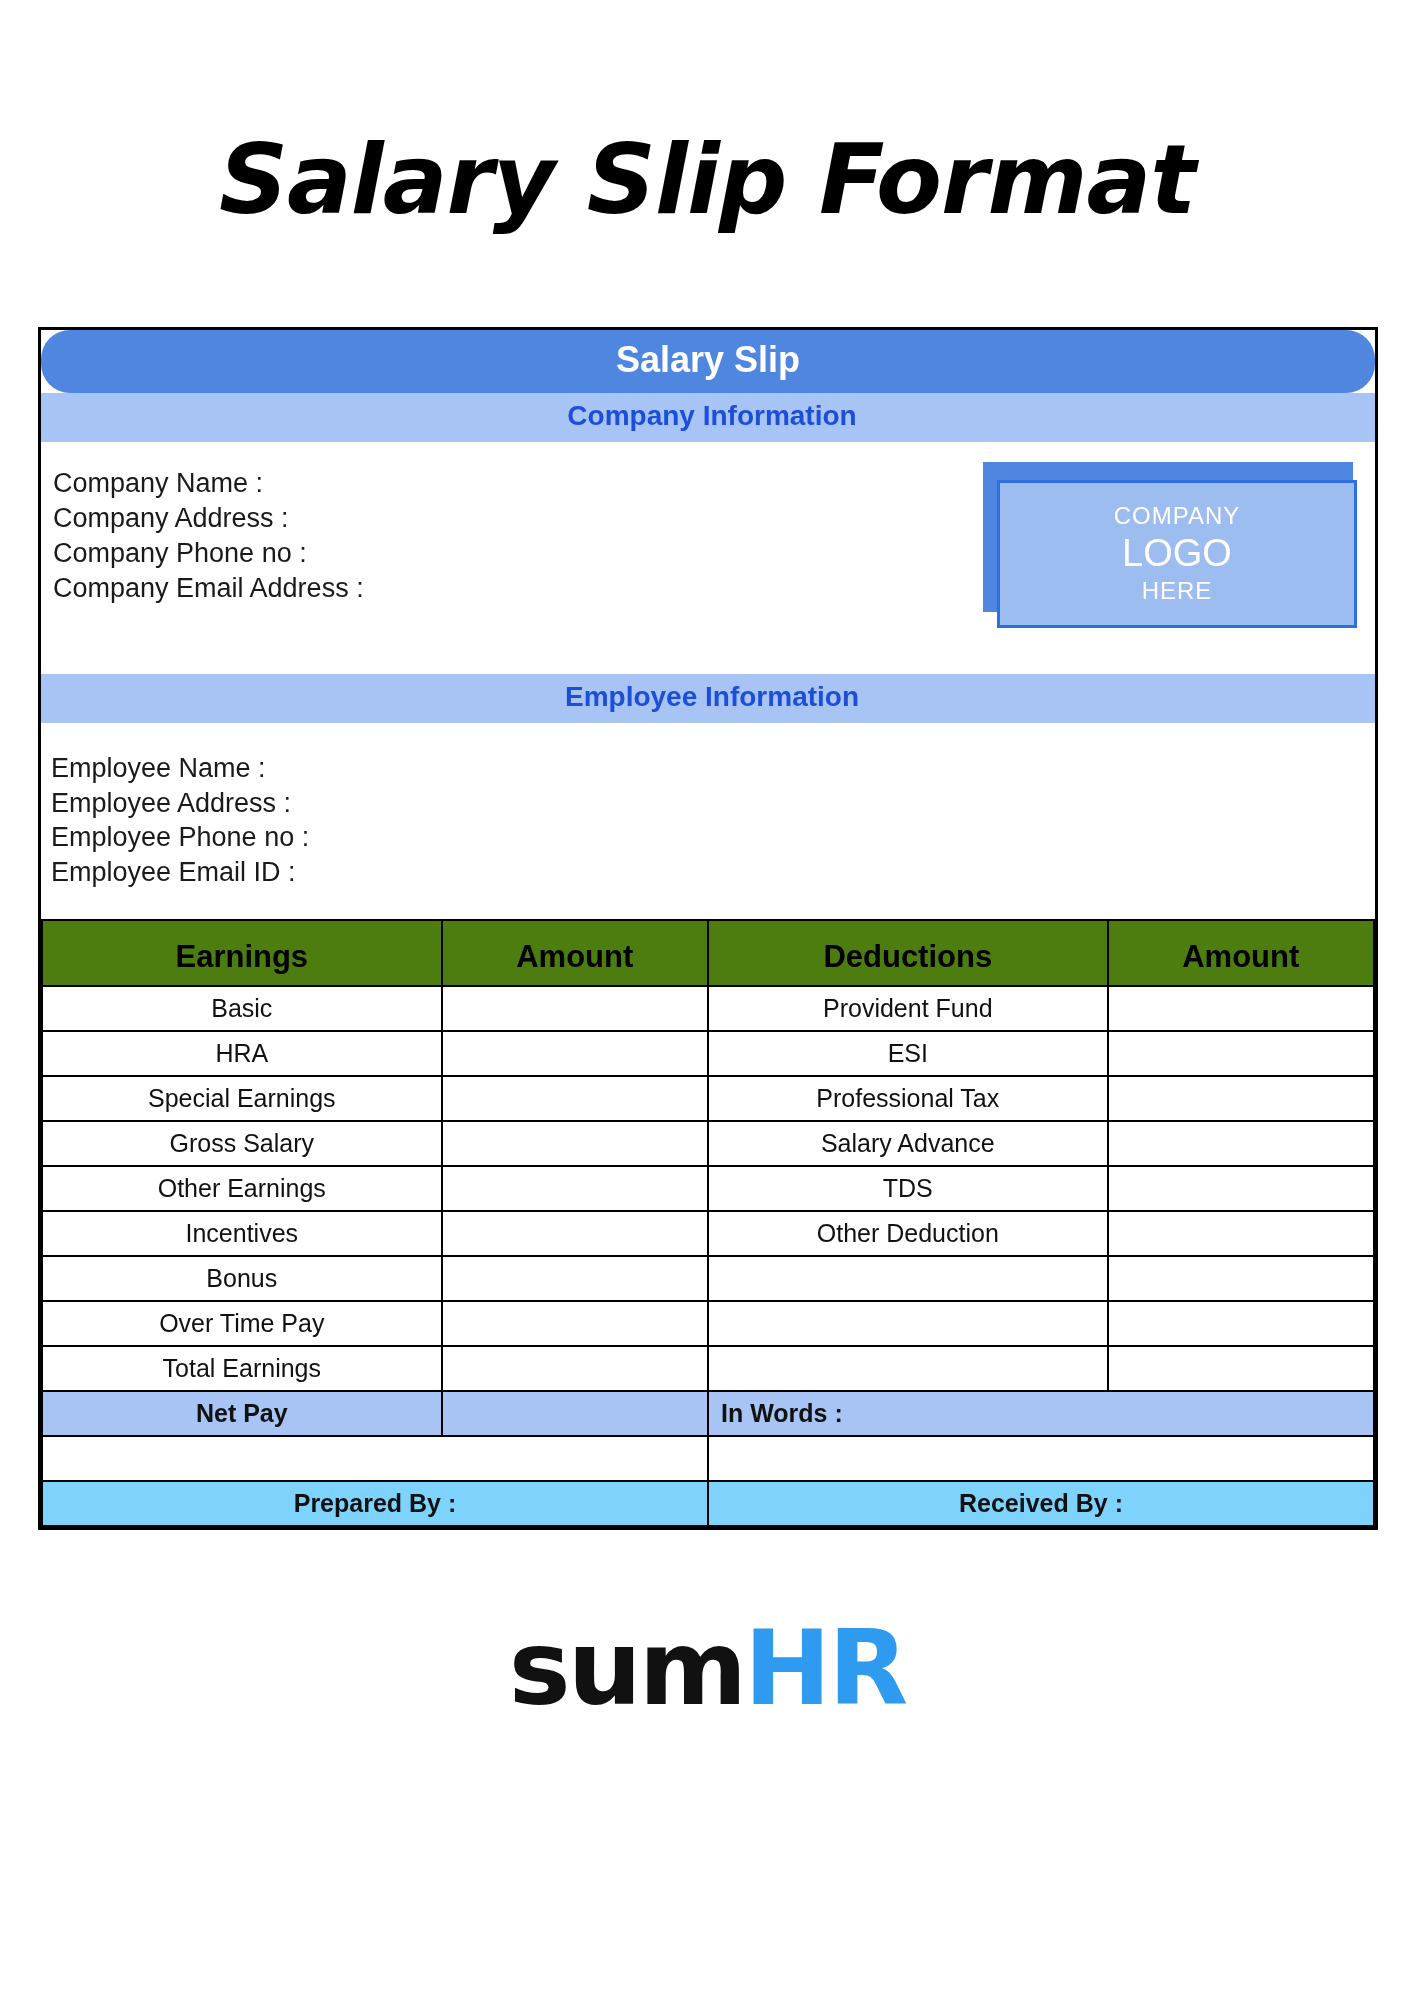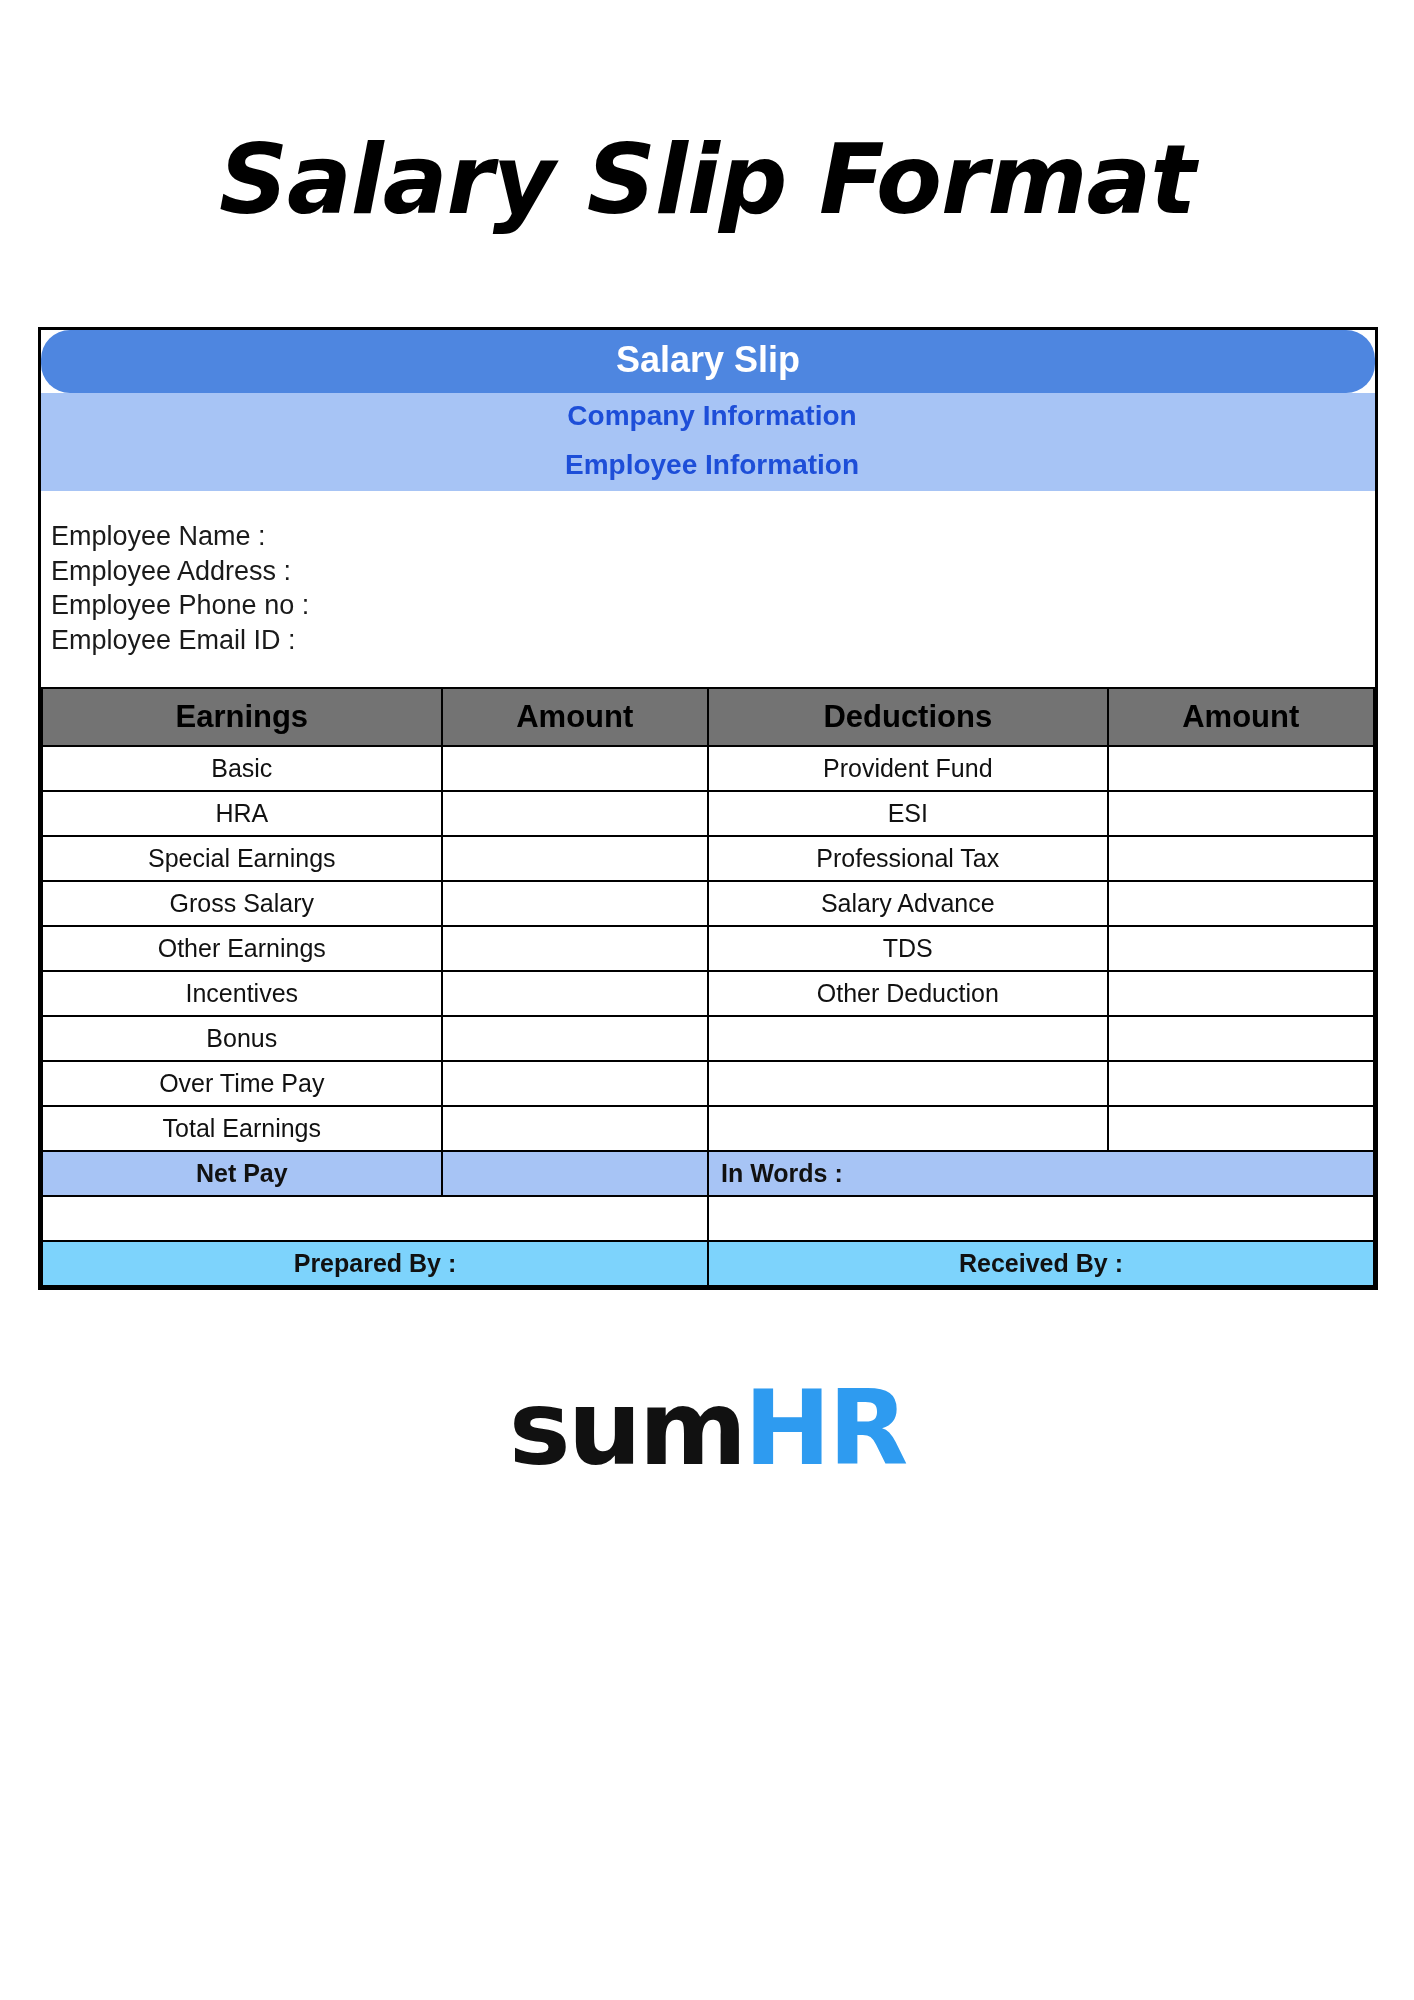--- a/index.html
+++ b/index.html
@@ -130,25 +130,25 @@
   table.pay td, table.pay th {
     border: 2px solid #000000;
     box-sizing: border-box;
   }
   .col-a { width: 24%; }
   .col-b { width: 16%; }
   .col-c { width: 24%; }
   .col-d { width: 16%; }
 
   table.pay thead th {
-    background: #737373;
+    background: #4d7c0f;
     font-size: 31px;
     font-weight: bold;
     text-align: center;
-    padding: 10px 0 10px 0;
+    padding: 18px 0 10px 0;
   }
   table.pay tbody td {
     height: 45px;
     font-size: 25px;
     text-align: center;
     padding: 0;
     color: #111111;
   }
   .netpay-row td {
     background: #a7c4f5;
@@ -197,20 +197,35 @@
 <div class="page">
 
   <h1 class="page-title">Salary Slip Format</h1>
 
   <div class="slip">
 
     <div class="band-dark">Salary Slip</div>
 
     <div class="band-light">Company Information</div>
 
+    <div class="company-block">
+      <div class="info-line">Company Name :</div>
+      <div class="info-line">Company Address :</div>
+      <div class="info-line">Company Phone no :</div>
+      <div class="info-line">Company Email Address :</div>
+
+      <div class="logo-wrap">
+        <div class="logo-back"></div>
+        <div class="logo-front">
+          <div class="logo-small">COMPANY</div>
+          <div class="logo-big">LOGO</div>
+          <div class="logo-here">HERE</div>
+        </div>
+      </div>
+    </div>
 
     <div class="band-light">Employee Information</div>
 
     <div class="employee-block">
       <div class="info-line">Employee Name :</div>
       <div class="info-line">Employee Address :</div>
       <div class="info-line">Employee Phone no :</div>
       <div class="info-line">Employee Email ID :</div>
     </div>
 

